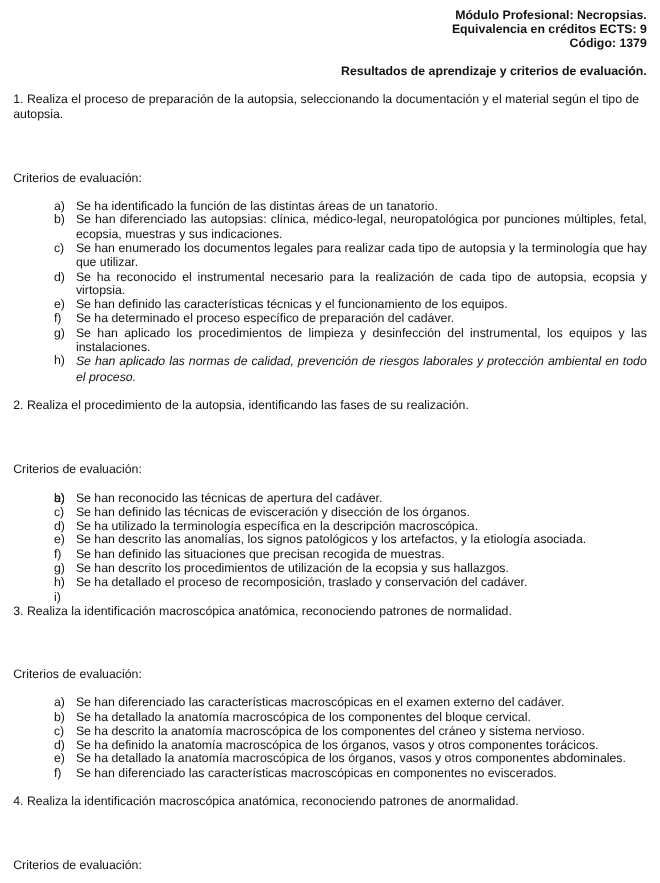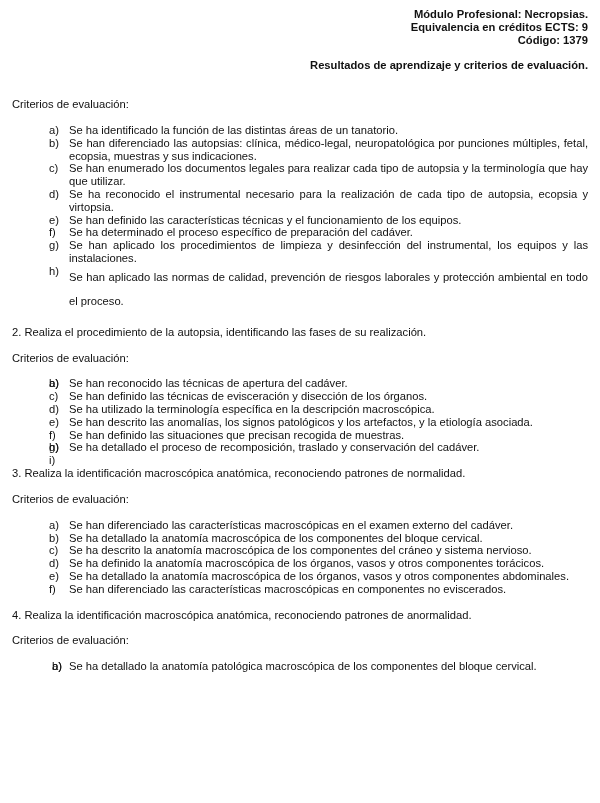--- a/index.html
+++ b/index.html
@@ -7,40 +7,41 @@
     width: 600px; height: 803px; overflow: hidden;
     font-family: "Liberation Sans", sans-serif;
     font-size: 11.2px; color: #111111;
     position: relative;
   }
   .page { position: absolute; left: 12px; top: 8px; width: 576px; }
   .bold { font-weight: bold; }
   .line { line-height: 12.8px; text-align: right; }
   .gap { height: 13px; }
   .para { line-height: 12.8px; text-align: left; }
-  .crit-head { line-height: 12.8px; }
+  .crit-head { line-height: 12.8px; margin-top: 32px; }
   ol.crit { list-style: none; margin: 0; padding: 0; }
   ol.crit li { position: relative; padding-left: 57px; line-height: 12.8px; }
   ol.crit li .mk { position: absolute; left: 37px; top: 0; }
   ol.crit.justify li .tx { text-align: justify; display: block; }
   ol.crit.tight li .mk { left: 40px; }
-  ol.crit li.extra-lead .tx { line-height: 24px; }
+  ol.crit li.extra-lead .tx { line-height: 14px; font-style: italic; }
 </style>
 </head>
 <body>
 
 <div class="page">
   <div class="bold line">Módulo Profesional: Necropsias.</div>
   <div class="bold line">Equivalencia en créditos ECTS: 9</div>
   <div class="bold line">Código: 1379</div>
   <div class="gap"></div>
   <div class="bold line">Resultados de aprendizaje y criterios de evaluación.</div>
   <div class="gap"></div>
 
   <div>
+    <div class="para">1. Realiza el proceso de preparación de la autopsia, seleccionando la documentación y el material según el tipo de autopsia.</div>
     <div class="gap"></div>
     <div class="crit-head">Criterios de evaluación:</div>
     <div class="gap"></div>
     <ol class="crit justify">
       <li>
           <span class="mk">a)</span>
           <span class="tx">Se ha identificado la función de las distintas áreas de un tanatorio.</span>
         </li>
       <li>
           <span class="mk">b)</span>
@@ -79,21 +80,21 @@
     <div class="gap"></div>
     <div class="crit-head">Criterios de evaluación:</div>
     <div class="gap"></div>
     <ol class="crit">
       <li><span class="mk">a)</span></li>
       <li><span class="mk">b)</span><span class="tx">Se han reconocido las técnicas de apertura del cadáver.</span></li>
       <li><span class="mk">c)</span><span class="tx">Se han definido las técnicas de evisceración y disección de los órganos.</span></li>
       <li><span class="mk">d)</span><span class="tx">Se ha utilizado la terminología específica en la descripción macroscópica.</span></li>
       <li><span class="mk">e)</span><span class="tx">Se han descrito las anomalías, los signos patológicos y los artefactos, y la etiología asociada.</span></li>
       <li><span class="mk">f)</span><span class="tx">Se han definido las situaciones que precisan recogida de muestras.</span></li>
-      <li><span class="mk">g)</span></li>
+      <li><span class="mk">g)</span><span class="tx">Se han descrito los procedimientos de utilización de la ecopsia y sus hallazgos.</span></li>
       <li><span class="mk">h)</span><span class="tx">Se ha detallado el proceso de recomposición, traslado y conservación del cadáver.</span></li>
       <li><span class="mk">i)</span></li>
     </ol>
     <div class="gap"></div>
   </div>
 
   <div>
     <div class="para">3. Realiza la identificación macroscópica anatómica, reconociendo patrones de normalidad.</div>
     <div class="gap"></div>
     <div class="crit-head">Criterios de evaluación:</div>

